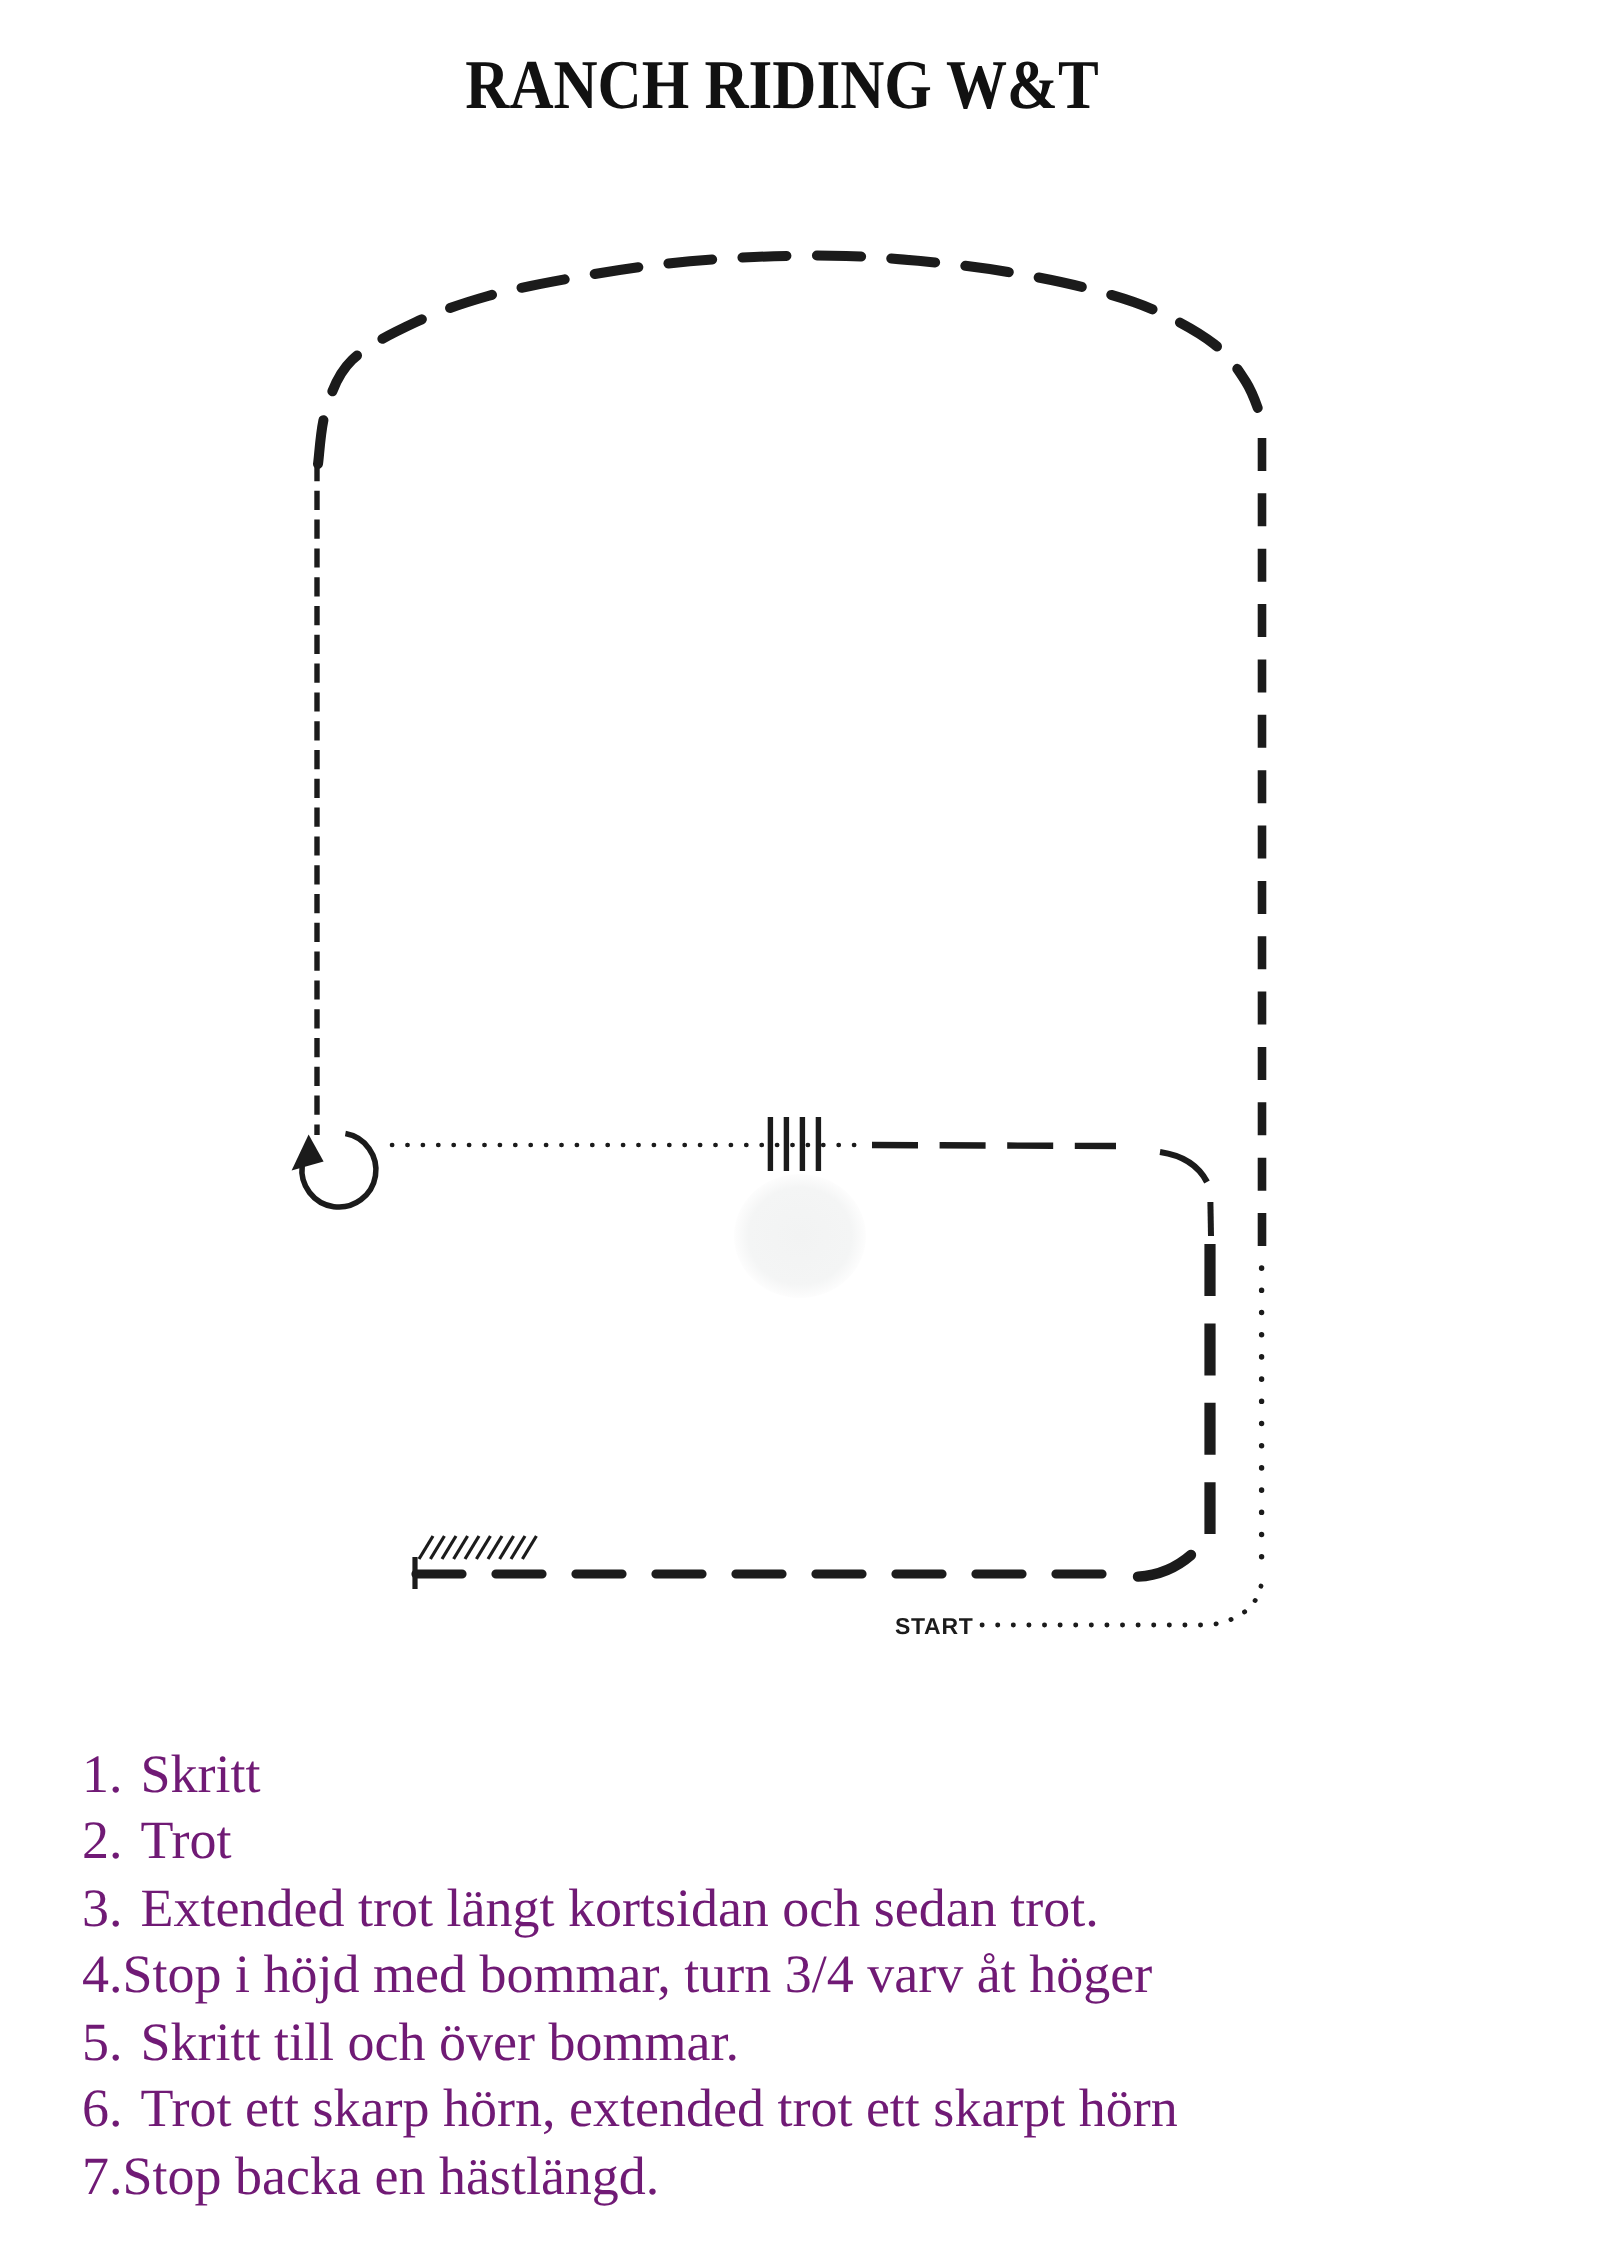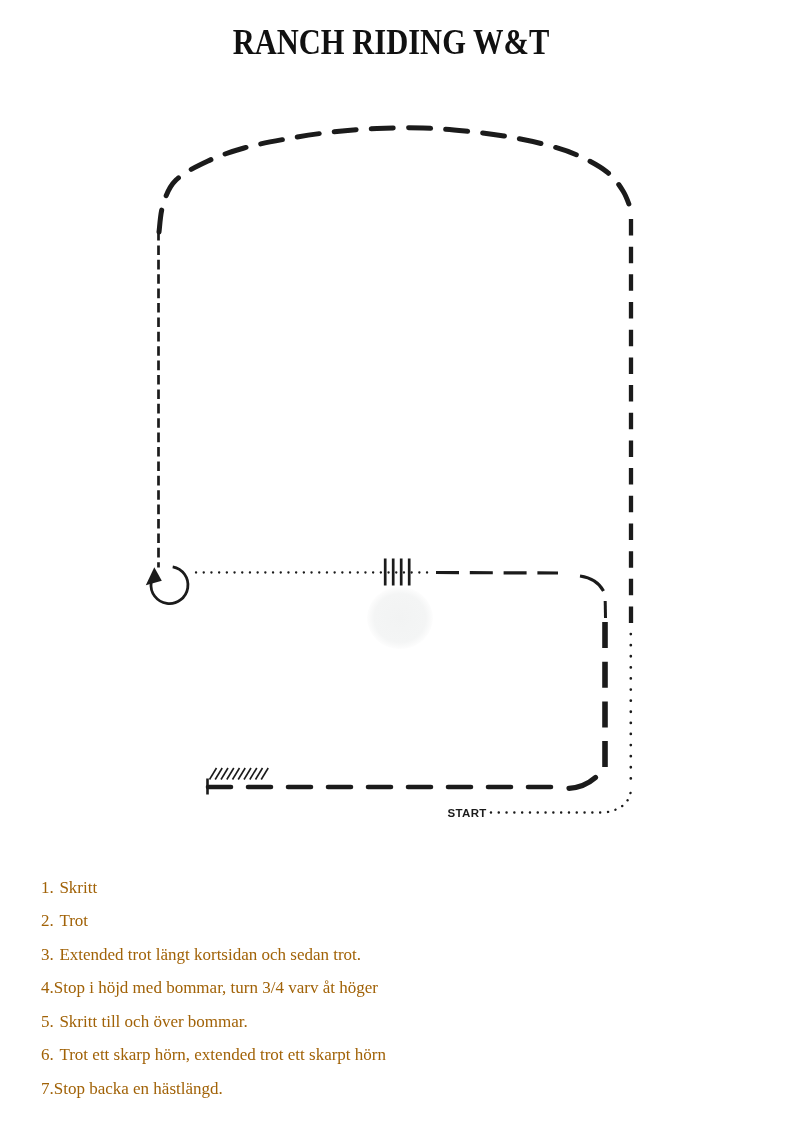--- a/index.html
+++ b/index.html
@@ -1,22 +1,22 @@
 <!DOCTYPE html>
 <html><head>
 <meta charset="utf-8">
 <style>
   html,body{margin:0;padding:0;}
   body{width:800px;height:1134px;background:#ffffff;position:relative;overflow:hidden;
        font-family:"Liberation Serif", serif;color:#1b1b1b;}
   .title{position:absolute;left:0;top:22.5px;width:800px;text-align:center;
          font-weight:bold;font-size:35px;color:#111;
          transform:translateX(-9px) scaleX(0.8725);transform-origin:50% 50%;}
-  .list{position:absolute;left:41px;top:870.5px;font-size:17px;line-height:33.5px;
-        color:#a16207;white-space:pre;}
+  .list{position:absolute;left:41px;top:870.5px;font-size:27px;line-height:33.5px;
+        color:#701a75;white-space:pre;}
   svg{position:absolute;left:0;top:0;}
 </style>
 </head>
 <body>
 
 <div class="title">RANCH RIDING W&amp;T</div>
 
 <svg width="800" height="840" viewBox="0 0 800 840">
 
   <defs>

